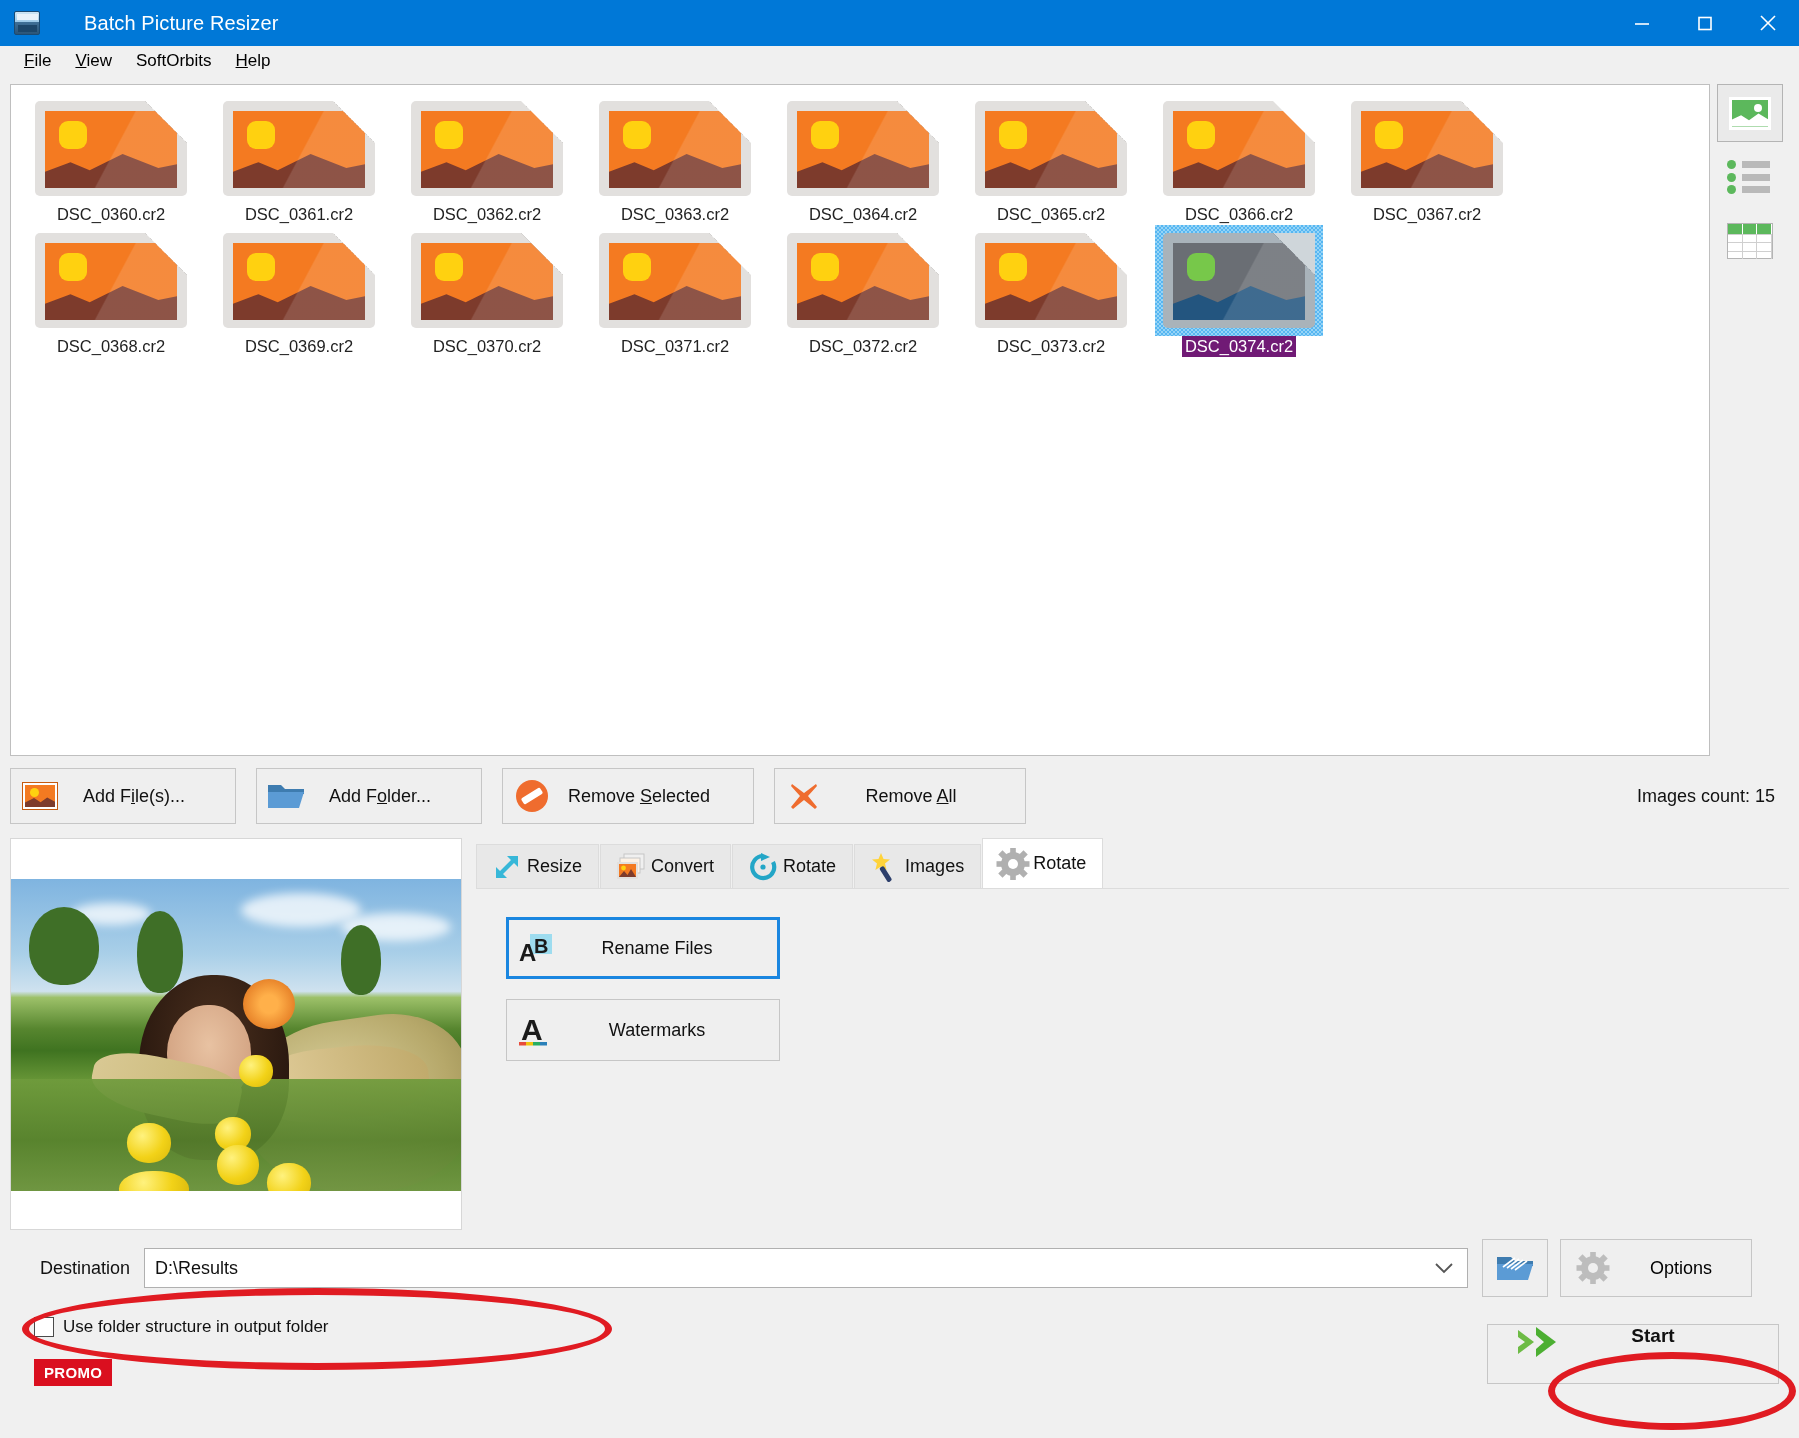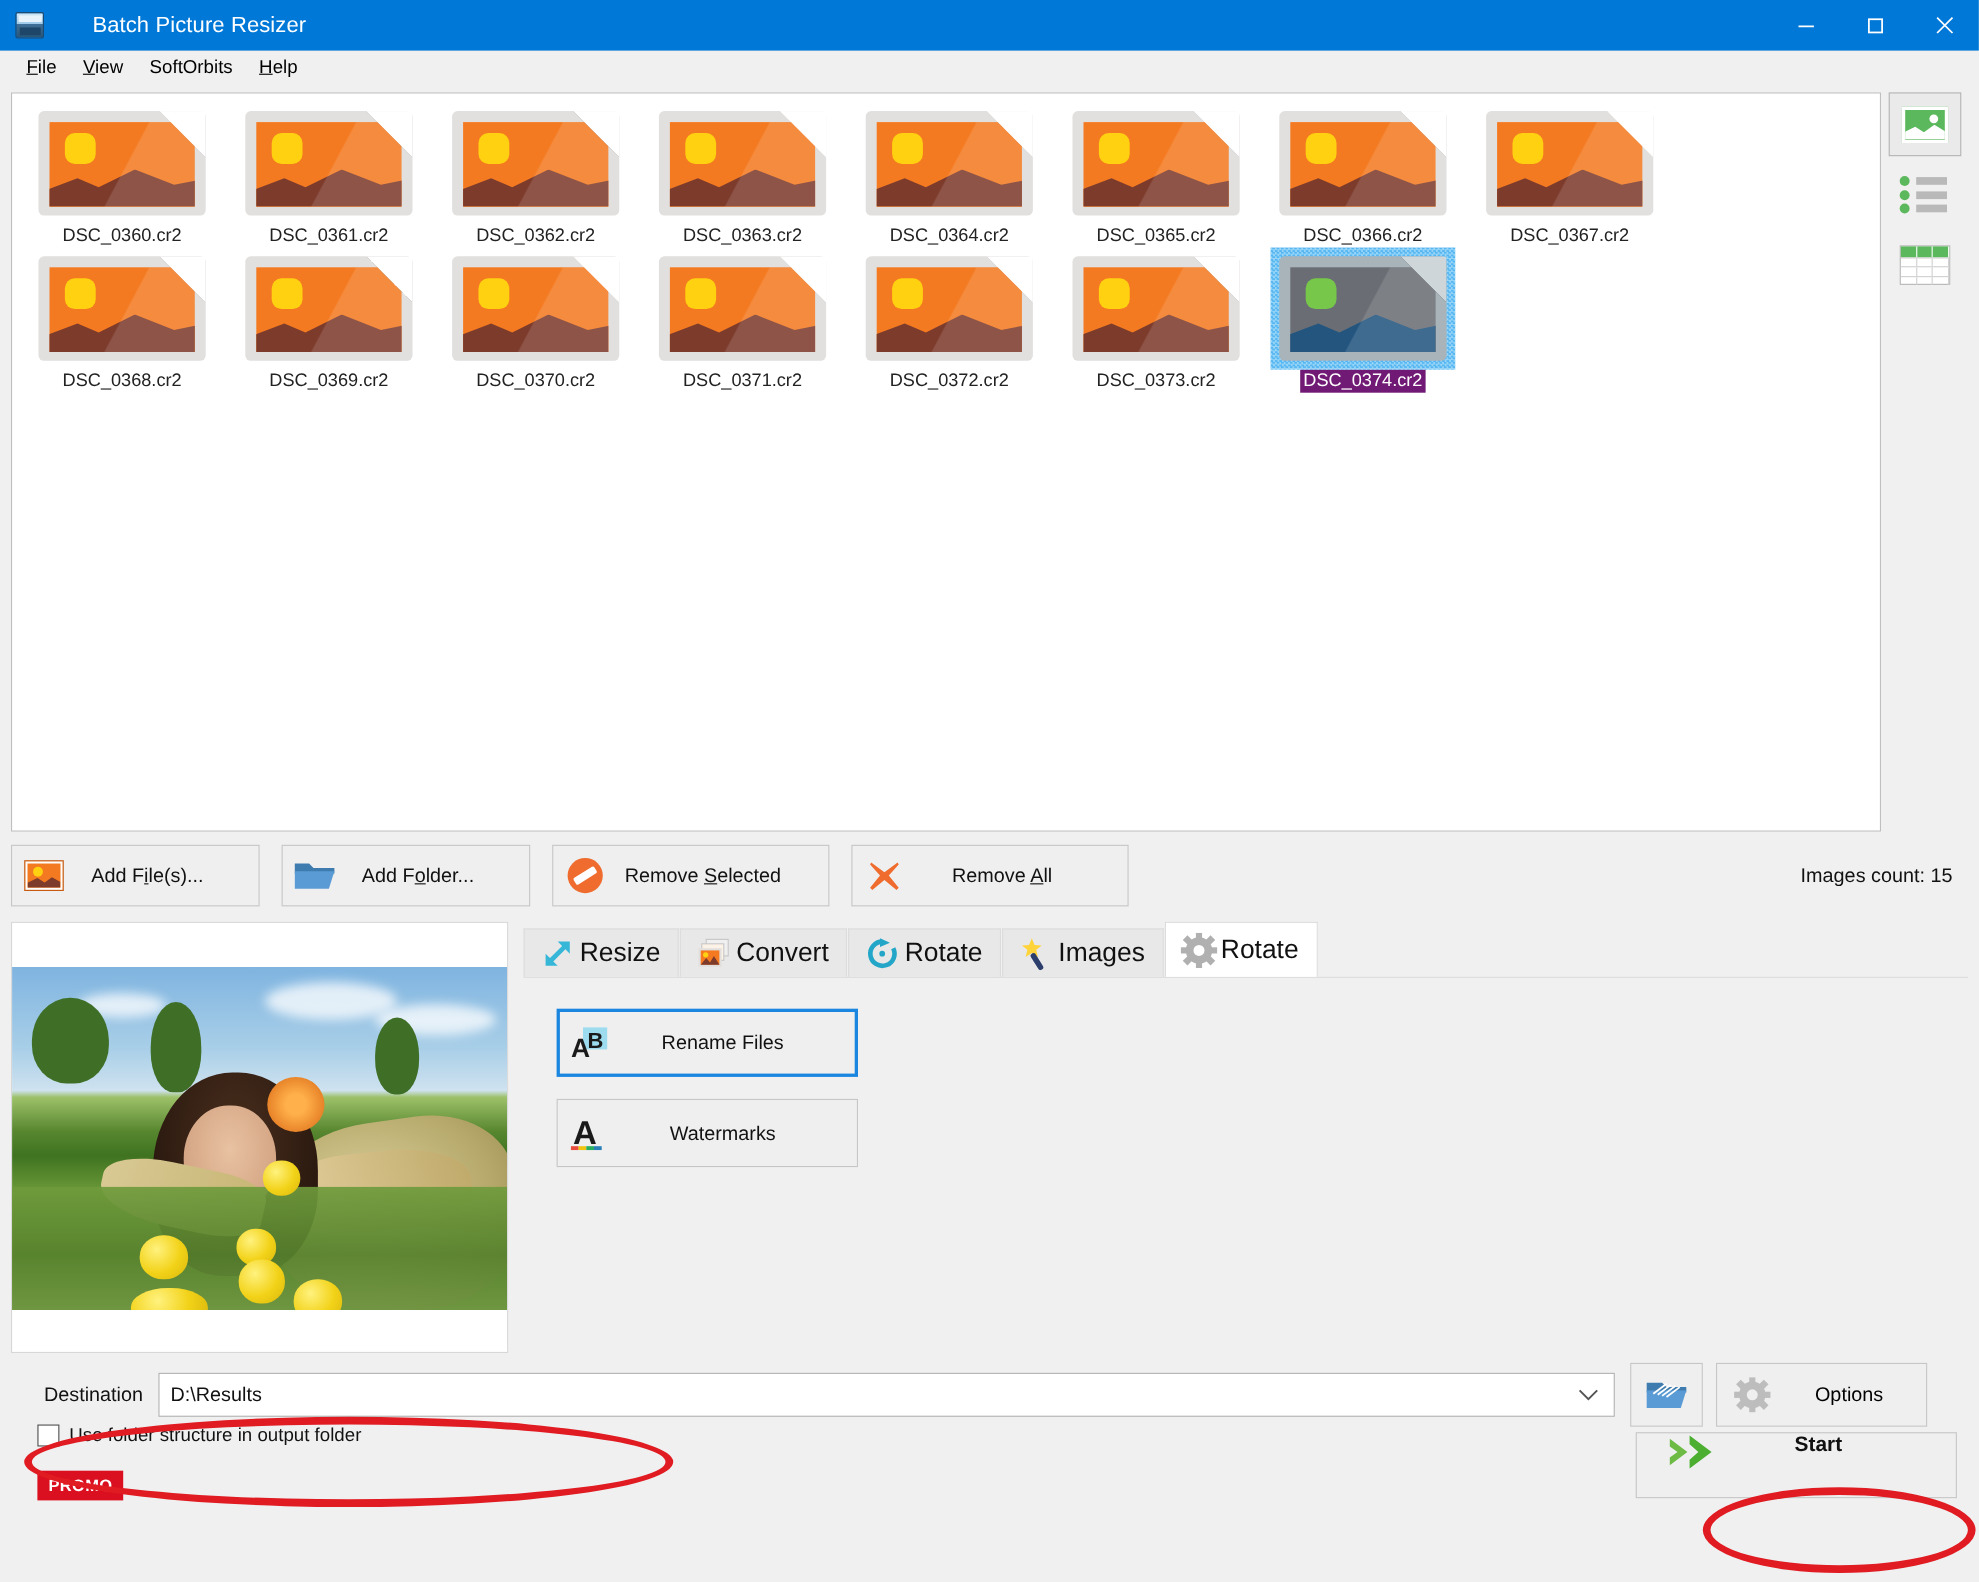--- a/index.html
+++ b/index.html
@@ -154,21 +154,21 @@
     background: linear-gradient(80deg, #e3cf9d, #bfa96a);
     border-radius:35% 45% 40% 35%; transform: rotate(-6deg); }
   .fruit { position:absolute; border-radius:48%; background: radial-gradient(circle at 35% 32%, #fff27e, #f2d218 55%, #d8b70c 100%); }
   .photo-grass { position:absolute; left:0; bottom:0; width:100%; height:36%;
     background: linear-gradient(#6f9b3c, #56812c 55%, #6d9440 100%); opacity:.92; }
 
   .tabhost { flex:1; margin-left:14px; position:relative; }
   .tabs { display:flex; height:50px; align-items:flex-end; }
   .tab {
     height:44px; background:#e8e8e8; border:1px solid #dcdcdc; border-bottom:none;
-    display:flex; align-items:center; padding:0 16px 0 10px; font-size:24px; color:#111;
+    display:flex; align-items:center; padding:0 16px 0 10px; font-size:18px; color:#111;
     margin-right:1px;
   }
   .tab .tic { width:40px; display:flex; align-items:center; justify-content:center; }
   .tab.active { background:#fff; border-color:#dcdcdc; height:50px; }
   .tabpanel { border-top:1px solid #dcdcdc; height:342px; background:#f0f0f0; padding:28px 0 0 30px; }
   .toolbtn {
     width:274px; height:62px; background:#efefef; border:1px solid #c6c6c6;
     display:flex; align-items:center; font-size:18px; color:#111; margin-bottom:20px;
   }
   .toolbtn.focused { border:3px solid #1a86e0; }
@@ -181,21 +181,21 @@
   .destlabel { font-size:18px; color:#111; width:124px; text-align:right; padding-right:14px; }
   .combo {
     flex:none; width:1324px; height:40px; background:#fff; border:1px solid #b0b0b0;
     display:flex; align-items:center; padding-left:10px; font-size:18px; color:#111;
     position:relative;
   }
   .combo .arrow { position:absolute; right:12px; top:0; height:100%; display:flex; align-items:center; }
   .iconbtn { width:66px; height:58px; background:#efefef; border:1px solid #c6c6c6; display:flex; align-items:center; justify-content:center; margin-left:14px; }
   .optbtn { width:192px; height:58px; background:#efefef; border:1px solid #c6c6c6; display:flex; align-items:center; font-size:18px; margin-left:12px; }
   .optbtn .ic { width:64px; display:flex; align-items:center; justify-content:center; }
-  .checkrow { display:flex; align-items:center; margin-top:1px; }
+  .checkrow { display:flex; align-items:center; margin-top:23px; }
   .cbox { width:20px; height:20px; background:#fff; border:1px solid #4a4a4a; margin-left:14px; margin-right:9px; }
   .checklabel { font-size:17px; color:#111; }
   .promo { margin-left:14px; margin-top:22px; background:#da0f1f; color:#fff;
     font-size:15px; font-weight:bold; padding:5px 10px; display:inline-block; letter-spacing:.3px; }
   .startbtn {
     position:absolute; right:10px; bottom:2px; width:292px; height:60px;
     background:#efefef; border:1px solid #c6c6c6; display:flex; align-items:flex-start;
     font-size:19px; font-weight:bold; color:#111;
   }
   .startbtn .ic { width:96px; display:flex; align-items:center; justify-content:center; }

